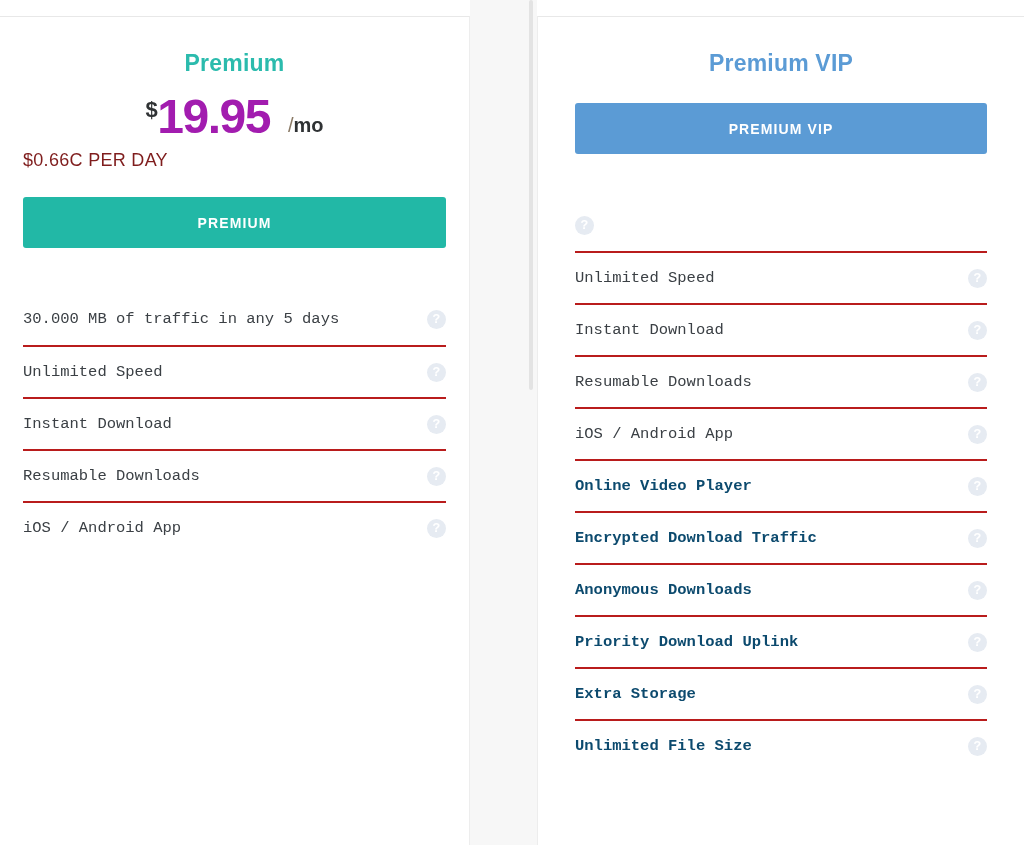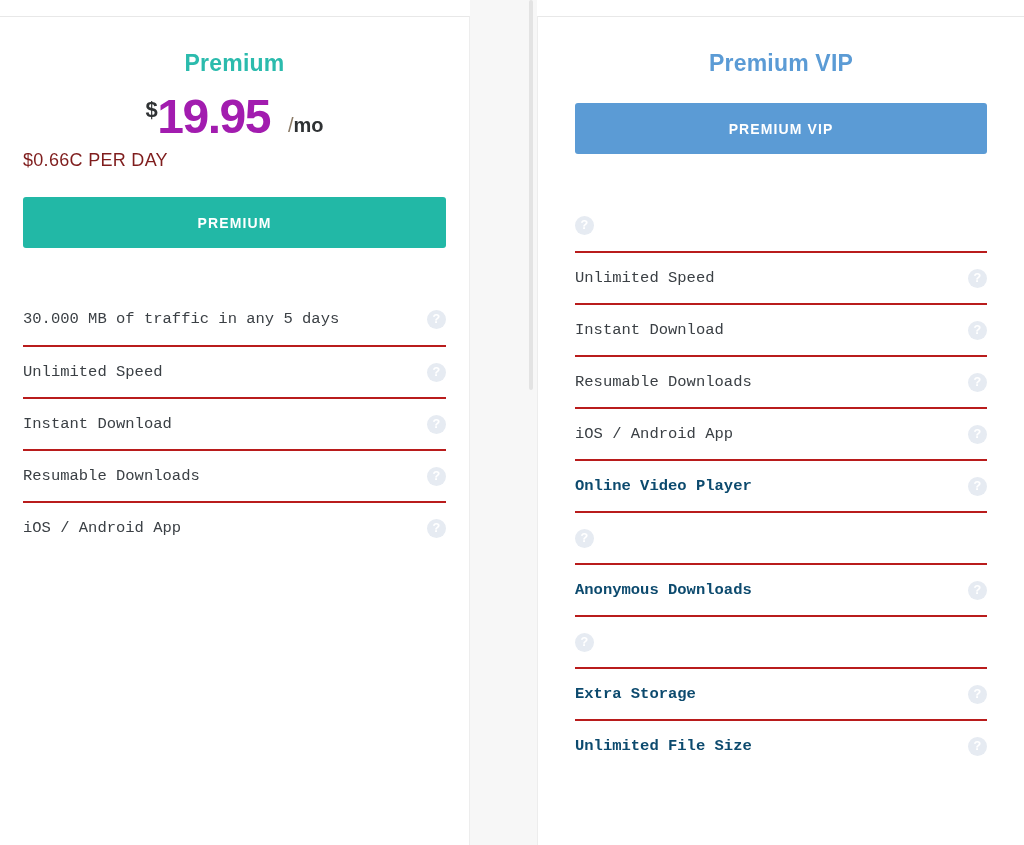--- a/index.html
+++ b/index.html
@@ -260,27 +260,29 @@
         </li>
         <li class="feature">
           <span class="feature-label">iOS / Android App</span>
           <span class="help-icon">?</span>
         </li>
         <li class="feature feature--bold">
           <span class="feature-label">Online Video Player</span>
           <span class="help-icon">?</span>
         </li>
         <li class="feature feature--bold">
+          <span class="feature-label">Encrypted Download Traffic</span>
           <span class="help-icon">?</span>
         </li>
         <li class="feature feature--bold">
           <span class="feature-label">Anonymous Downloads</span>
           <span class="help-icon">?</span>
         </li>
         <li class="feature feature--bold">
+          <span class="feature-label">Priority Download Uplink</span>
           <span class="help-icon">?</span>
         </li>
         <li class="feature feature--bold">
           <span class="feature-label">Extra Storage</span>
           <span class="help-icon">?</span>
         </li>
         <li class="feature feature--bold">
           <span class="feature-label">Unlimited File Size</span>
           <span class="help-icon">?</span>
         </li>

